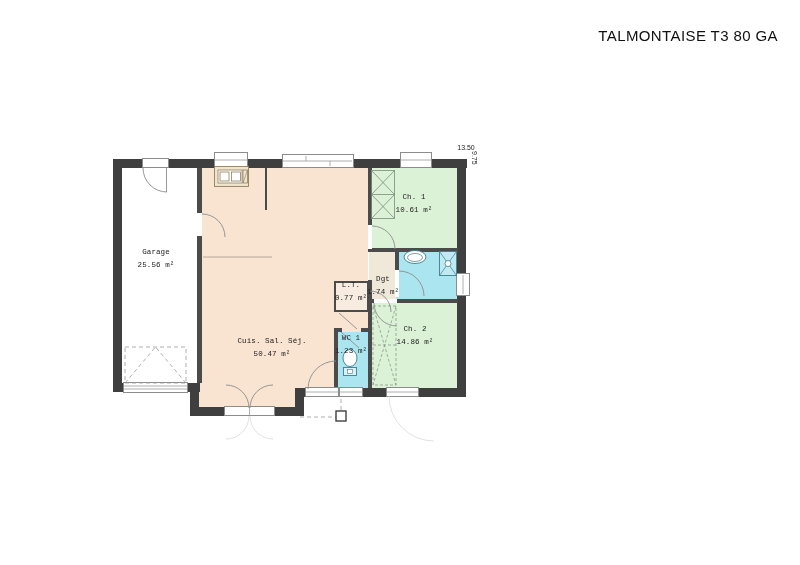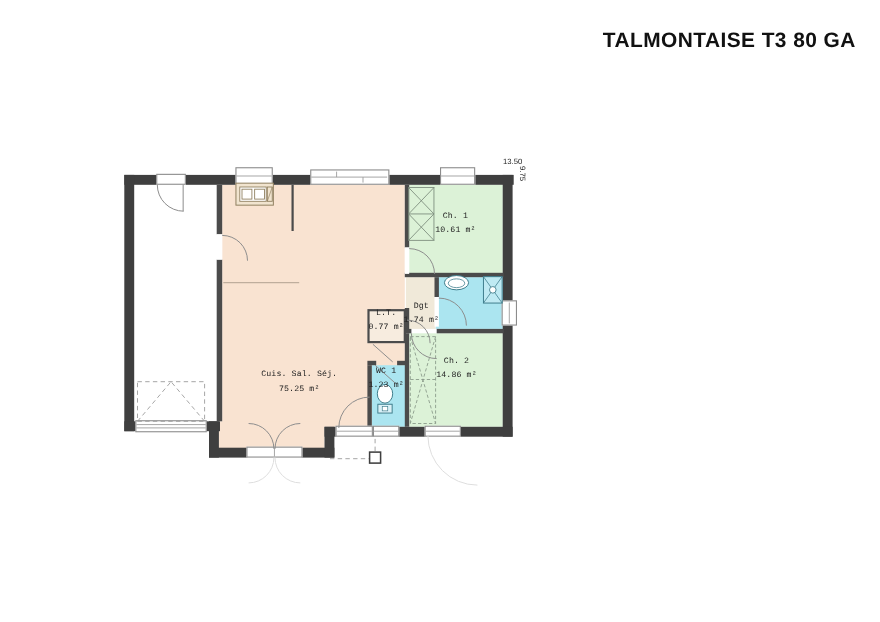--- a/index.html
+++ b/index.html
@@ -7,21 +7,21 @@
           font-family:"Liberation Sans", sans-serif;}
   .floor{position:absolute;}
   .wall{position:absolute;background:var(--c-wall,#3f3f3f);}
   .iwall{position:absolute;background:var(--c-iwall,#4b4b4b);}
   .win{position:absolute;background:#fff;border:1px solid #8c8c8c;box-sizing:border-box;}
   .gapw{position:absolute;background:#fff;}
   .rlabel{position:absolute;font-size:7.5px;line-height:13px;color:#222;text-align:center;
           letter-spacing:0.1px;font-family:Liberation Mono, monospace;}
   .rlabel span{display:block;}
   #title{position:absolute;left:520px;top:27px;width:258px;text-align:right;
-         font-size:19px;font-weight:bold;color:#111;letter-spacing:0.4px;}
+         font-size:15px;font-weight:normal;color:#111;letter-spacing:0.4px;}
   #dim-w{position:absolute;left:446px;top:144px;width:40px;text-align:center;
          font-size:7px;color:#222;}
   #dim-h{position:absolute;left:471px;top:151px;font-size:7px;color:#222;
          writing-mode:vertical-rl;}
   svg{position:absolute;left:0;top:0;}
 </style>
 </head>
 <body>
 
 <div id="canvas">
@@ -176,23 +176,27 @@
       <line x1="463" y1="275" x2="463" y2="294"></line>
       <line x1="339" y1="392" x2="362" y2="392"></line>
       <line x1="387" y1="392" x2="418" y2="392"></line>
       <line x1="124" y1="386" x2="187" y2="386"></line>
       <line x1="124" y1="389" x2="187" y2="389"></line>
       <line x1="249.5" y1="407" x2="249.5" y2="415"></line>
       <line x1="306" y1="392" x2="338" y2="392"></line>
     </g>
   </svg>
 
+  <div class="rlabel" style="left:116px;top:246px;width:80px;">
+    <span>Garage</span>
+    <span>25.56 m²</span>
+  </div>
   <div class="rlabel" style="left:222px;top:288px;width:100px;margin-top:47px;">
     <span>Cuis. Sal. Séj.</span>
-    <span>75.25 m²</span>
+    <span>50.47 m²</span>
   </div>
   <div class="rlabel" style="left:374px;top:191px;width:80px;">
     <span>Ch. 1</span>
     <span>10.61 m²</span>
   </div>
   <div class="rlabel" style="left:353px;top:273px;width:60px;">
     <span>Dgt</span>
     <span>1.74 m²</span>
   </div>
   <div class="rlabel" style="left:326px;top:279px;width:50px;">

